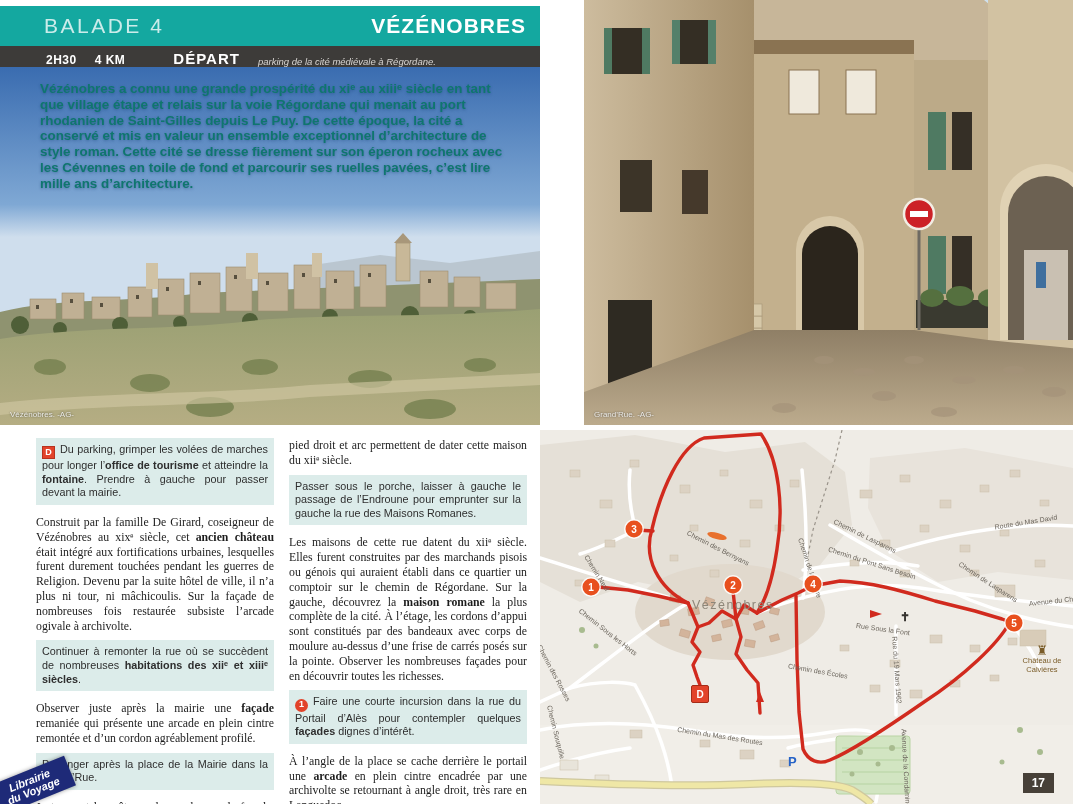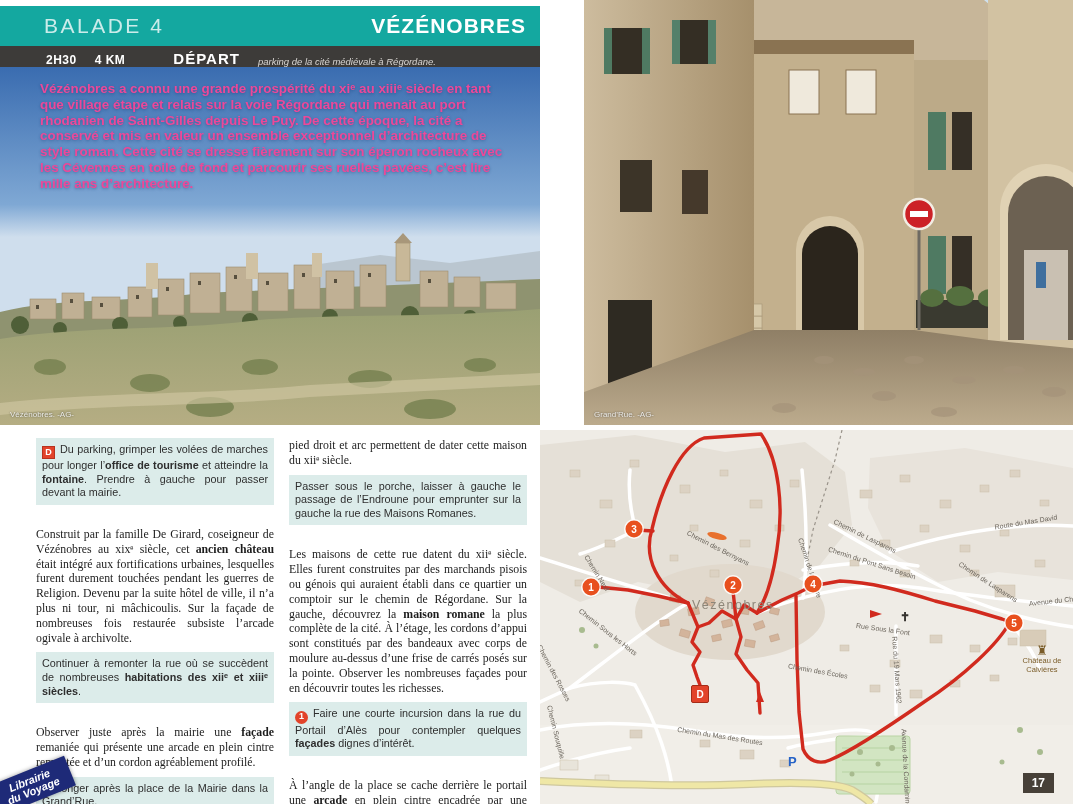--- a/index.html
+++ b/index.html
@@ -13,32 +13,32 @@
   .title{color:#fff;font-size:21px;font-weight:800;letter-spacing:1px;}
   .info-band{position:absolute;left:0;top:46px;width:540px;height:21px;background:#3d3b39;color:#fff;
              display:flex;align-items:flex-end;gap:18px;padding:0 0 0 46px;box-sizing:border-box;}
   .info-band .num{font-weight:800;font-size:12px;text-transform:uppercase;letter-spacing:.5px;}
   .info-band .dep{font-weight:800;font-size:15px;letter-spacing:1px;margin-left:30px;}
   .info-band .deptxt{font-style:italic;font-size:9.5px;color:#d8d5d2;}
 
   
   .photo-left{position:absolute;left:0;top:67px;width:540px;height:358px;overflow:hidden;}
   .photo-right{position:absolute;left:545px;top:0;width:528px;height:425px;overflow:hidden;margin-left:39px;}
-  .intro{position:absolute;left:40px;top:14px;width:472px;color:#ec4899;font-size:13.4px;line-height:15.8px;
+  .intro{position:absolute;left:40px;top:14px;width:472px;color:#0f766e;font-size:13.4px;line-height:15.8px;
          font-weight:600;text-shadow:0 1px 3px rgba(20,60,110,.45);margin:0;}
   .caption{position:absolute;left:10px;bottom:6px;color:rgba(255,255,255,.85);font-size:8px;
            text-shadow:0 0 2px rgba(0,0,0,.6);}
 
   
   .article{position:absolute;left:36px;top:438px;width:492px;display:flex;gap:15px;}
   .col{width:238px;}
   .para{font-family:"Liberation Serif",serif;font-size:11.8px;line-height:14.8px;color:#1c1c1c;
         text-align:justify;margin:0 0 7px 0;}
   .step{background:#dcecea;color:#2e2e2e;font-size:10.8px;line-height:13.6px;padding:5px 6px;
-        margin:0 0 22px 0;text-align:justify;}
+        margin:0 0 10px 0;text-align:justify;}
   .b{font-weight:bold;}
   .marker{display:inline-flex;align-items:center;justify-content:center;width:13px;height:13px;
           background:#e2432a;color:#fff;font-weight:800;font-size:9px;margin-right:5px;vertical-align:-2px;}
   .marker.ci{border-radius:50%;}
   .marker.sq{border:1px solid #b8321e;box-sizing:border-box;}
 
   
   .map{position:absolute;left:540px;top:430px;width:533px;height:374px;background:#efece6;overflow:hidden;}
   .map svg{position:absolute;left:0;top:0;}
   .street{position:absolute;font-size:7px;color:#6b655c;white-space:nowrap;transform-origin:center;}

